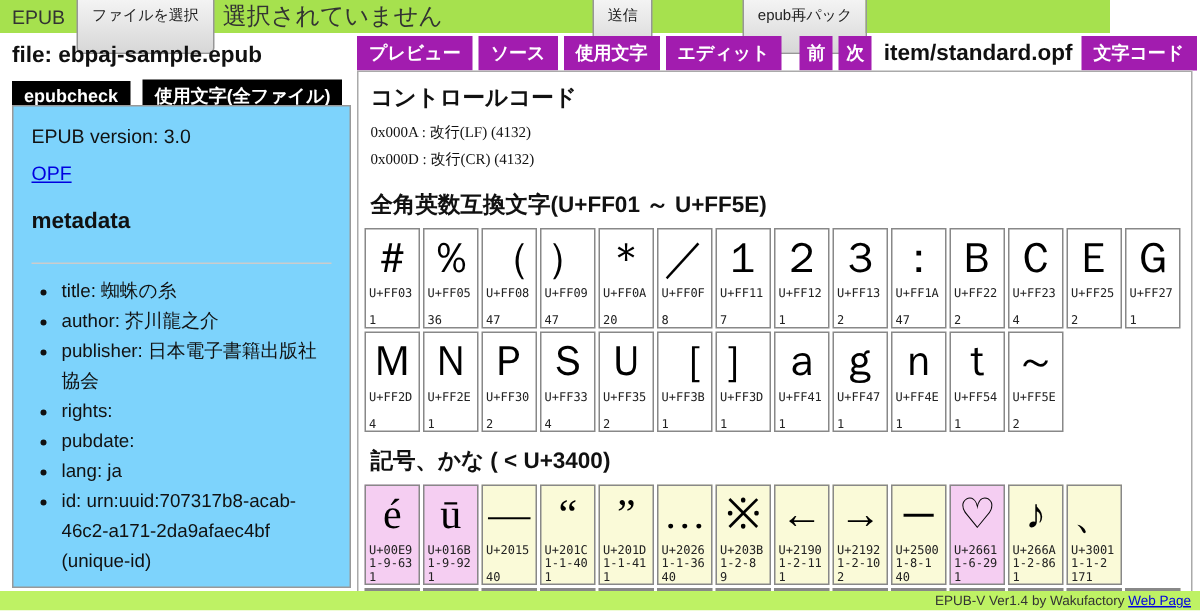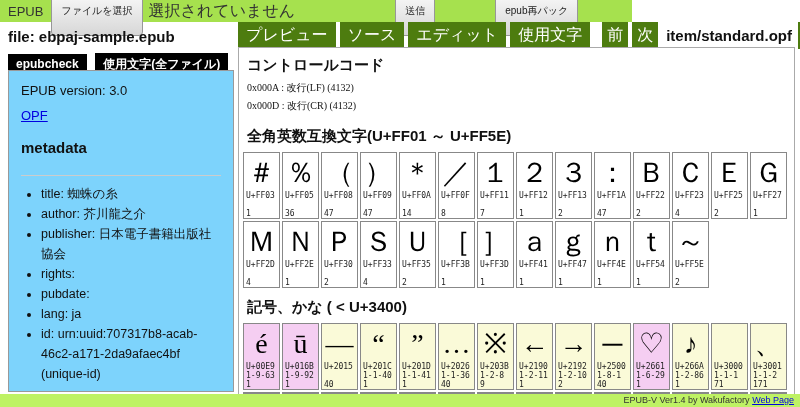--- a/index.html
+++ b/index.html
@@ -3,21 +3,21 @@
 <meta charset="utf-8">
 <style>
   * { box-sizing: border-box; }
   html,body { margin:0; padding:0; }
   body {
     width:800px; height:407px; position:relative; overflow:hidden;
     background:#fff; font-family:"Liberation Sans","DejaVu Sans",sans-serif; color:#111;
   }
   
   .topbar {
-    position:absolute; top:0; left:0; width:632px; height:22px;
+    position:absolute; top:0; left:0; width:740px; height:22px;
     background:#a6e14e; display:flex; align-items:center; padding:0 8px;
   }
   .app-label { font-size:13px; color:#333; margin-right:8px; }
   .mac-btn {
     font-family:inherit; font-size:10px; color:#222;
     background:linear-gradient(#fefefe,#d7d7d7);
     border:1px solid #979797; border-radius:4px; padding:18px 9px; line-height:12px;
     cursor:pointer;
   }
   .file-status { font-size:16px; color:#333; margin-left:6px; }
@@ -43,22 +43,22 @@
   }
   ul.meta-list { margin:8px 0 4px 0; padding-left:20px; }
   ul.meta-list li { font-size:12.5px; line-height:1.6; }
 
   
   .right-toolbar {
     position:absolute; left:238px; top:25px; width:560px; height:20px;
     display:flex; align-items:center;
   }
   .tool-btn {
-    font-family:inherit; background:#4d7c0f; color:#fff; font-weight:normal;
-    font-size:16px; border:none; padding:3px 8px; margin-right:4px; cursor:pointer; white-space:nowrap;
+    font-family:inherit; background:#a21caf; color:#fff; font-weight:bold;
+    font-size:12px; border:none; padding:3px 8px; margin-right:4px; cursor:pointer; white-space:nowrap;
   }
   .tool-btn.small { padding:3px 5px; }
   .gap1 { margin-left:8px; }
   .current-item { font-size:15px; font-weight:bold; margin:0 6px 0 4px; white-space:nowrap; }
 
   .content-box {
     position:absolute; left:238px; top:47px; width:557px; height:354px;
     border:1px solid #aaa; background:#fff; padding:4px 4px; overflow:hidden;
   }
   .content-heading { font-size:15px; font-weight:bold; margin:4px 0 6px 4px; }
@@ -117,22 +117,22 @@
       <li>lang: ja</li>
       <li>id: urn:uuid:707317b8-acab-46c2-a171-2da9afaec4bf (unique-id)</li>
     </ul>
   <div class="section-heading">navigation</div>
 
 </div>
 
 <div class="right-toolbar">
   <button class="tool-btn">プレビュー</button>
   <button class="tool-btn">ソース</button>
+  <button class="tool-btn">使用文字</button>
   <button class="tool-btn">エディット</button>
-  <button class="tool-btn">使用文字</button>
   <button class="tool-btn small gap1">前</button>
   <button class="tool-btn small">次</button>
   <span class="current-item">item/standard.opf</span>
   <button class="tool-btn">文字コード</button>
 </div>
 
 <div class="content-box">
   <div class="content-heading">コントロールコード</div>
   <div class="serif-line">0x000A : 改行(LF) (4132)</div>
   <div class="serif-line">0x000D : 改行(CR) (4132)</div>
@@ -161,21 +161,21 @@
         <div class="cell">
           <span class="big">）</span>
           <span class="meta">U+FF09</span>
           <span class="meta"></span>
           <span class="meta">47</span>
         </div>
         <div class="cell">
           <span class="big">＊</span>
           <span class="meta">U+FF0A</span>
           <span class="meta"></span>
-          <span class="meta">14</span>
+          <span class="meta">20</span>
         </div>
         <div class="cell">
           <span class="big">／</span>
           <span class="meta">U+FF0F</span>
           <span class="meta"></span>
           <span class="meta">8</span>
         </div>
         <div class="cell">
           <span class="big">１</span>
           <span class="meta">U+FF11</span>
@@ -370,26 +370,20 @@
           <span class="meta">1-6-29</span>
           <span class="meta">1</span>
         </div>
         <div class="cell">
           <span class="big">♪</span>
           <span class="meta">U+266A</span>
           <span class="meta">1-2-86</span>
           <span class="meta">1</span>
         </div>
         <div class="cell">
-          <span class="big">　</span>
-          <span class="meta">U+3000</span>
-          <span class="meta">1-1-1</span>
-          <span class="meta">71</span>
-        </div>
-        <div class="cell">
           <span class="big">、</span>
           <span class="meta">U+3001</span>
           <span class="meta">1-1-2</span>
           <span class="meta">171</span>
         </div>
       </div>
       <div class="grid-row">
         <div class="cell"></div>
         <div class="cell"></div>
         <div class="cell"></div>

